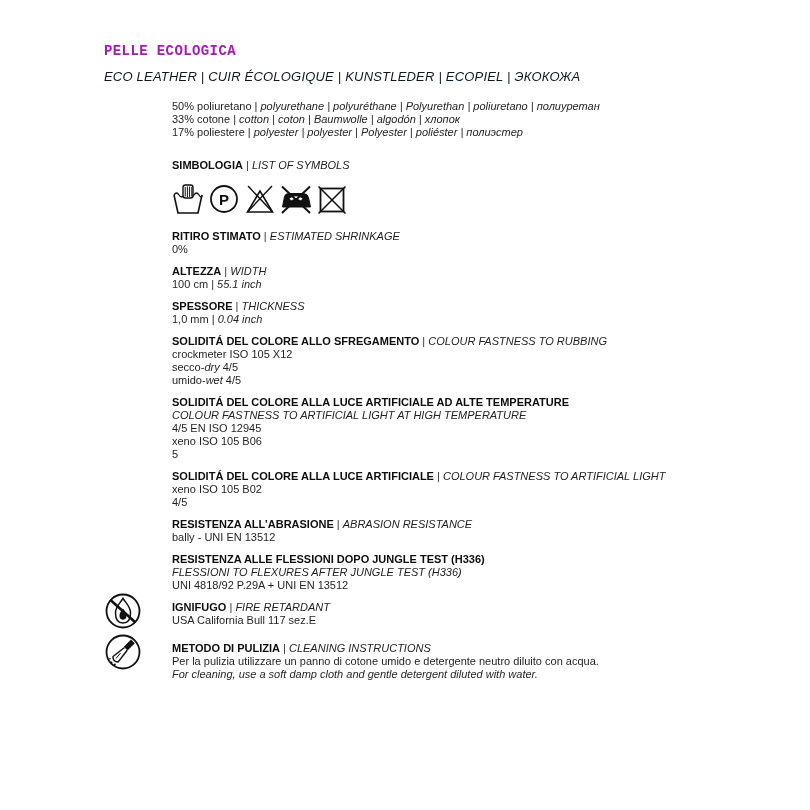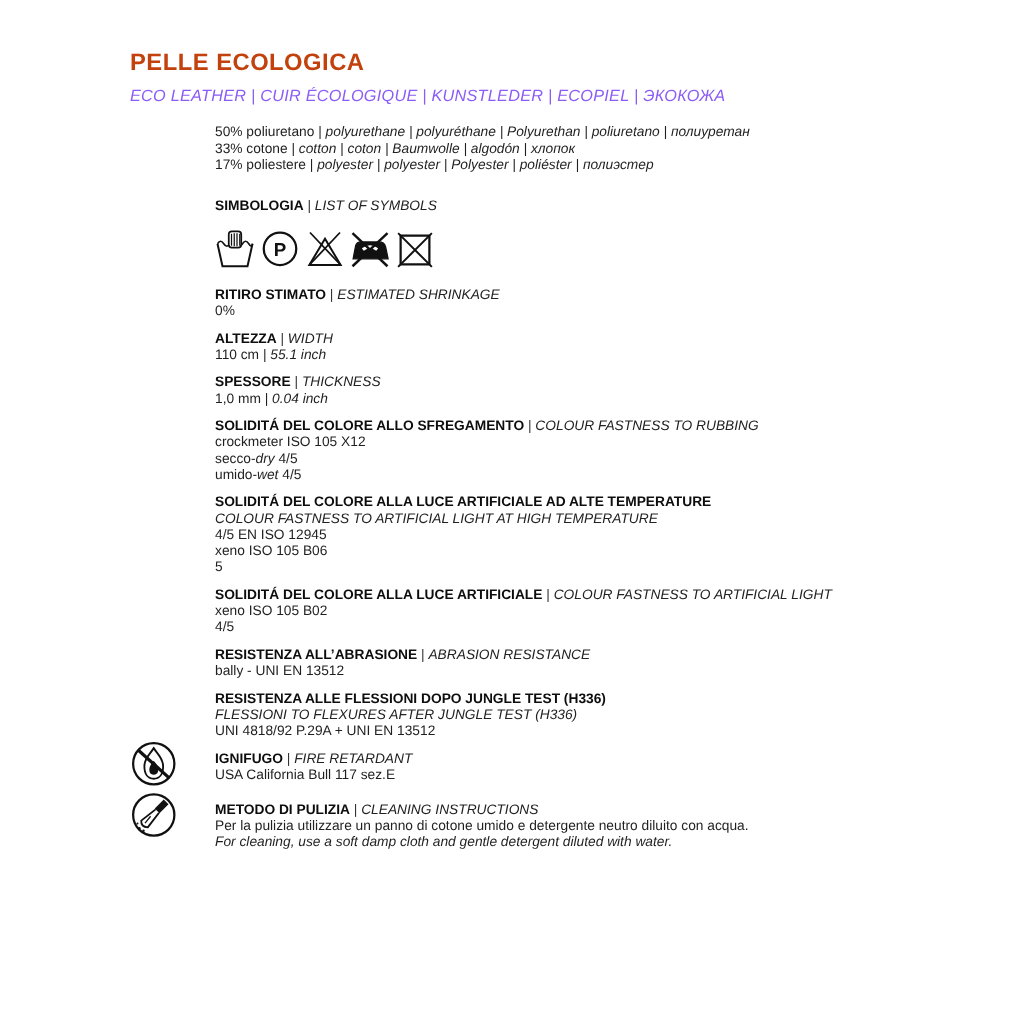--- a/index.html
+++ b/index.html
@@ -3,22 +3,22 @@
 <meta charset="utf-8">
 <style>
   html,body{margin:0;padding:0;}
   body{
     width:810px;height:810px;background:#ffffff;overflow:hidden;
     font-family:"Liberation Sans",sans-serif;color:#1f1f1f;
     -webkit-font-smoothing:antialiased;
   }
   .page{position:relative;width:810px;height:810px;background:#fff;}
   .doc-header{position:absolute;left:104px;top:40px;}
-  .doc-title{margin:0;font-size:19px;font-weight:bold;color:#c2410c;letter-spacing:.4px;line-height:22px;}
-  .doc-subtitle{margin-top:7px;font-size:13px;font-style:italic;color:#8b5cf6;letter-spacing:.2px;line-height:16px;text-align:center;}
+  .doc-title{margin:0;font-size:14px;font-weight:bold;color:#a21caf;letter-spacing:.4px;line-height:22px;font-family:Liberation Mono, monospace;}
+  .doc-subtitle{margin-top:7px;font-size:13px;font-style:italic;color:#0f172a;letter-spacing:.2px;line-height:16px;text-align:center;}
   .content{position:absolute;left:104px;top:100px;width:660px;}
   .section{position:relative;padding-left:68px;margin:0 0 9px 0;}
   .sec-header,.sec-line{font-size:11px;line-height:13px;white-space:nowrap;}
   .sec-header .b{font-weight:bold;color:#0d0d0d;}
   .sec-header .sep{color:#333;}
   .i{font-style:italic;}
   .sec-header .en{font-style:italic;color:#222;}
   .sec-composizione{margin-bottom:20px;}
   .sec-simbologia{margin-bottom:14px;}
   .sec-ignifugo{margin-top:8px;}
@@ -85,21 +85,21 @@
             </svg>
           </span>
         </div>
       </section>
       <section class="section sec-ritiro-stimato">
         <div class="sec-header"><span class="b">RITIRO STIMATO</span><span class="sep"> | </span><span class="en">ESTIMATED SHRINKAGE</span></div>
         <div class="sec-line"><span>0%</span></div>
       </section>
       <section class="section sec-altezza">
         <div class="sec-header"><span class="b">ALTEZZA</span><span class="sep"> | </span><span class="en">WIDTH</span></div>
-        <div class="sec-line"><span>110 cm | </span><span class="i">55.1 inch</span></div>
+        <div class="sec-line"><span>100 cm | </span><span class="i">55.1 inch</span></div>
       </section>
       <section class="section sec-spessore">
         <div class="sec-header"><span class="b">SPESSORE</span><span class="sep"> | </span><span class="en">THICKNESS</span></div>
         <div class="sec-line"><span>1,0 mm | </span><span class="i">0.04 inch</span></div>
       </section>
       <section class="section sec-solidita-colore-sfregamento">
         <div class="sec-header"><span class="b">SOLIDITÁ DEL COLORE ALLO SFREGAMENTO</span><span class="sep"> | </span><span class="en">COLOUR FASTNESS TO RUBBING</span></div>
         <div class="sec-line"><span>crockmeter ISO 105 X12</span></div>
         <div class="sec-line"><span>secco-</span><span class="i">dry</span><span> 4/5</span></div>
         <div class="sec-line"><span>umido-</span><span class="i">wet</span><span> 4/5</span></div>

